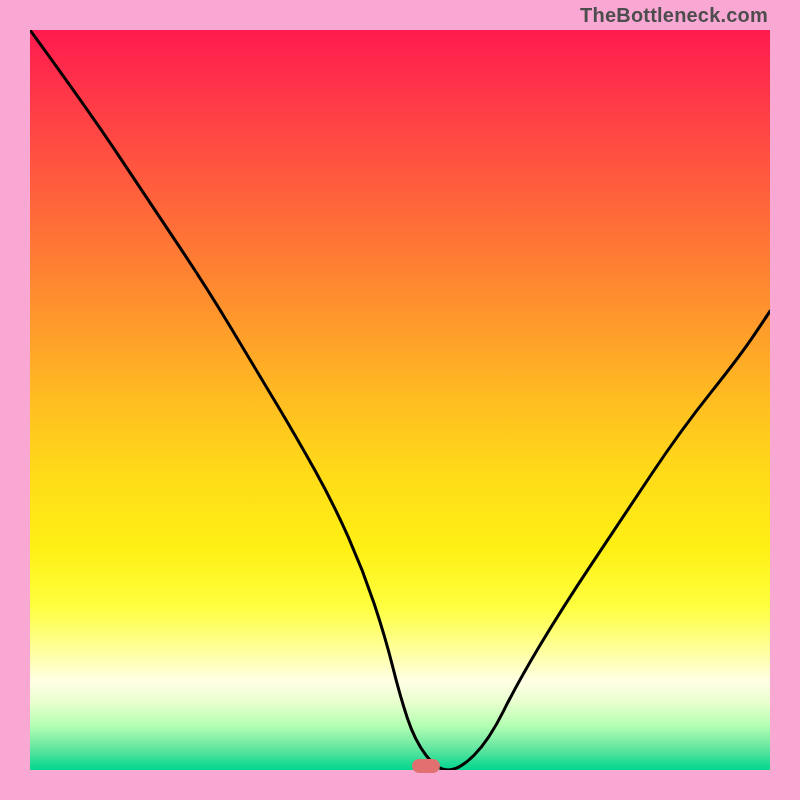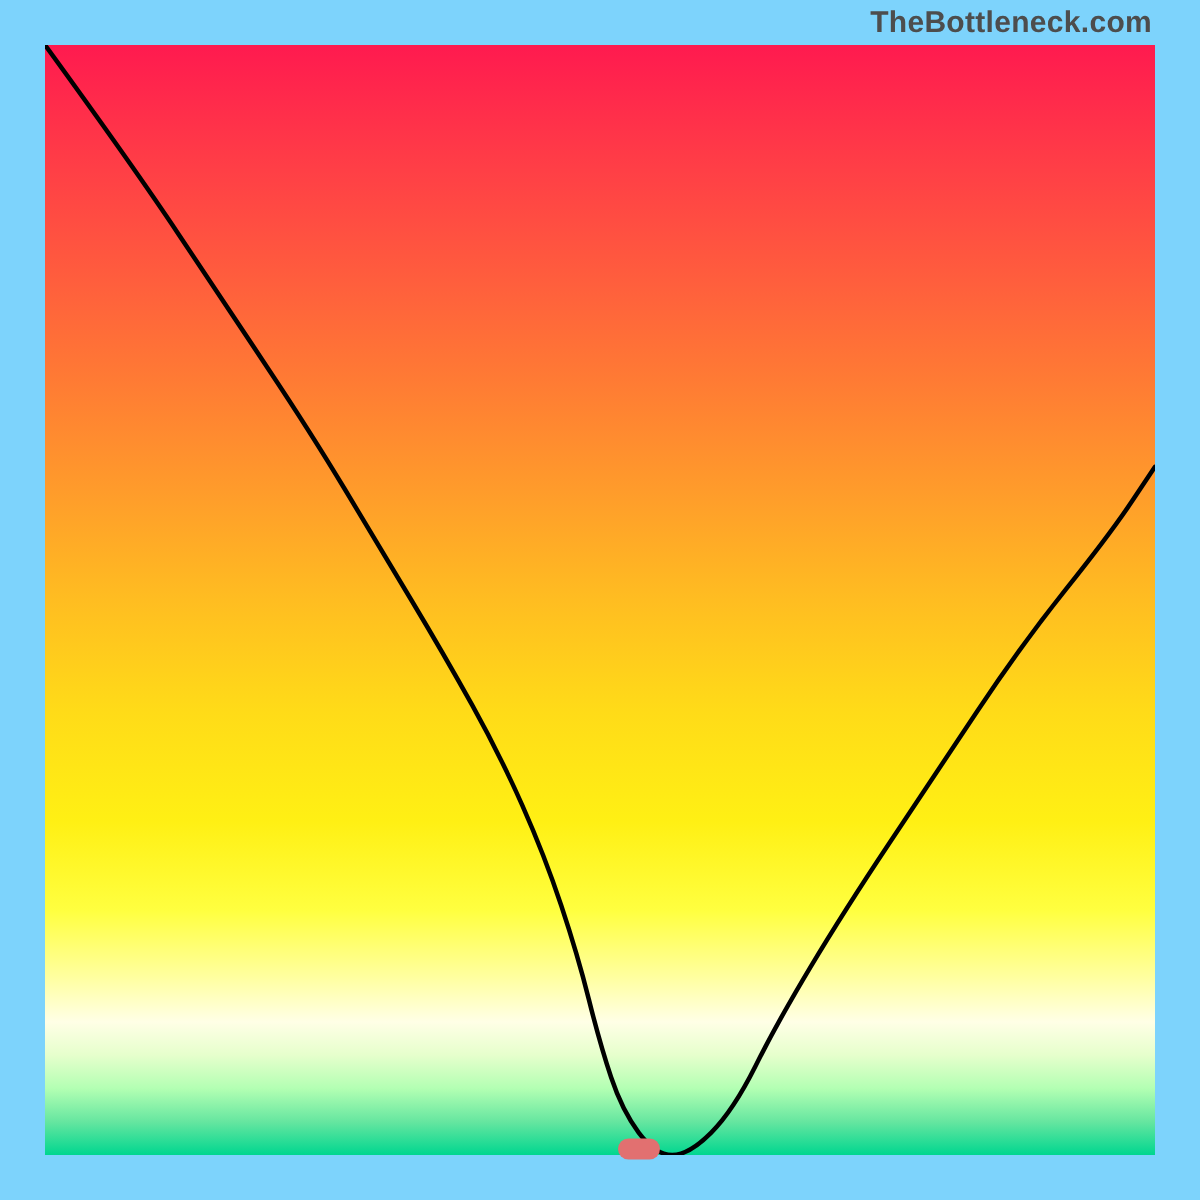--- a/index.html
+++ b/index.html
@@ -8,21 +8,21 @@
     width: 800px;
     height: 800px;
     overflow: hidden;
     background: #000;
     font-family: Arial, Helvetica, sans-serif;
   }
   .frame {
     position: relative;
     width: 800px;
     height: 800px;
-    background: #7dd3fc;
+    background: #f9a8d4;
   }
   .plot-area {
     position: absolute;
     left: 30px;
     top: 30px;
     width: 740px;
     height: 740px;
     background: linear-gradient(
       to bottom,
       #ff1a4f 0%,

